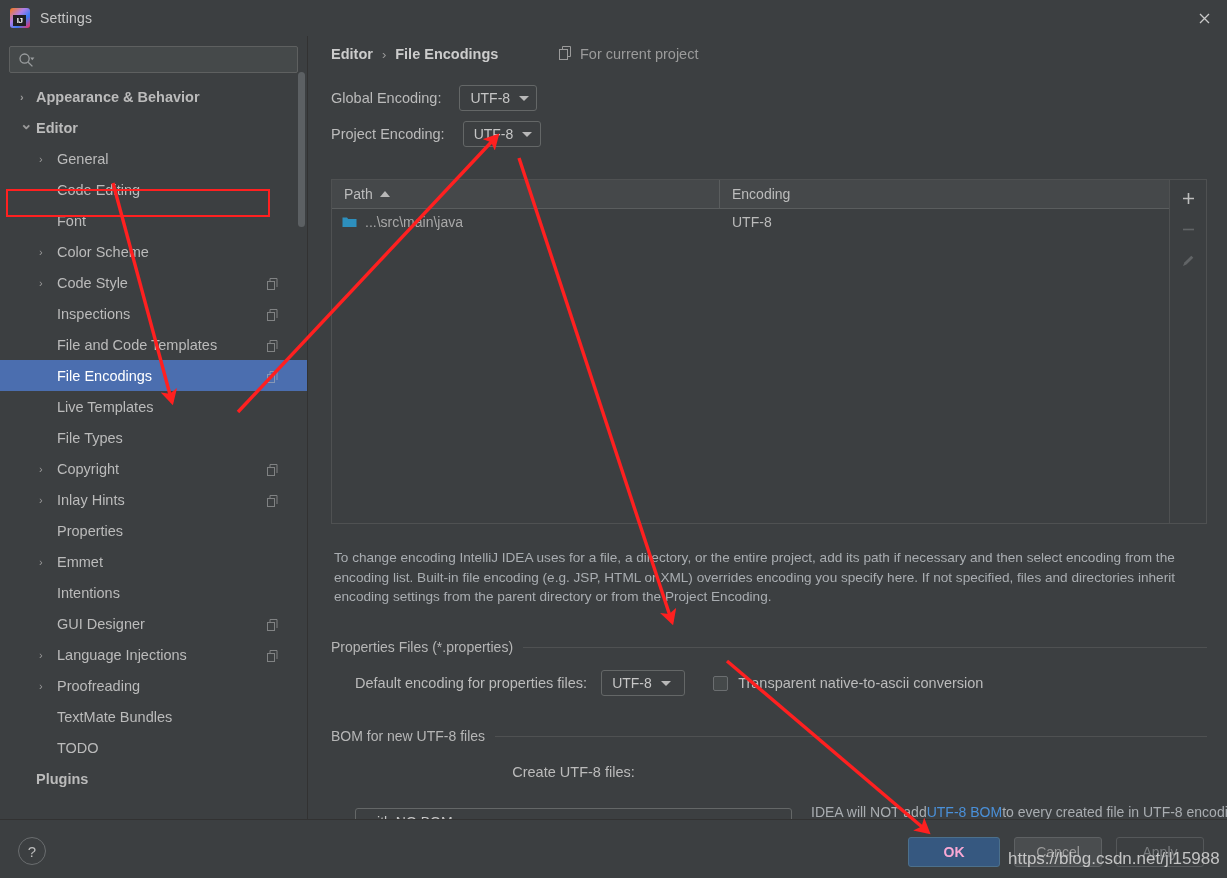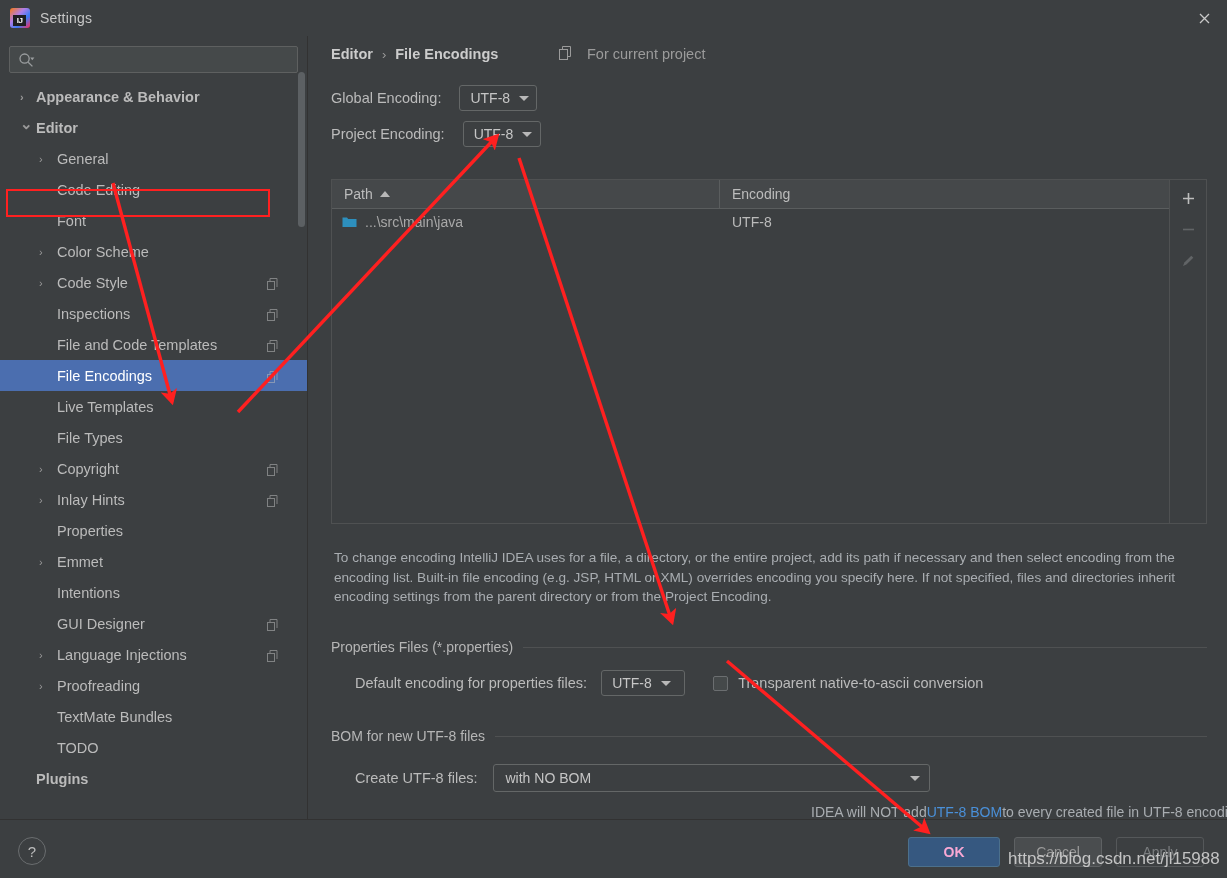--- a/index.html
+++ b/index.html
@@ -111,21 +111,21 @@
   }
   .breadcrumb {
     position: absolute; left: 22px; top: 10px;
     display: flex; align-items: center; gap: 9px;
     font-size: 14.5px;
   }
   .bc-part { font-weight: bold; color: #cccccc; }
   .bc-sep { color: #9b9b9b; font-size: 13px; }
   .for-proj {
     position: absolute; left: 250px; top: 10px;
-    display: flex; gap: 14px;
+    display: flex; gap: 7px;
     color: #9b9b9b; font-size: 14.5px;
   }
 
   .row-field {
     position: absolute; display: flex; align-items: center;
   }
   .fld-label { font-size: 14.5px; color: #bbbbbb; }
   .combo {
     height: 26px; border: 1px solid #646767; border-radius: 3px;
     background: #3c3f41;
@@ -503,21 +503,21 @@
       <span style="display:inline-flex; align-items:center; gap:10px; margin-left:14px;">
         <span class="checkbox"></span>
         <span class="fld-label">Transparent native-to-ascii conversion</span>
       </span>
     </div>
 
     <div class="group" style="top:692px;">
       <span>BOM for new UTF-8 files</span>
       <span class="gline"></span>
     </div>
-    <div class="row-field" style="left:46px; top:728px; gap:16px;">
+    <div class="row-field" style="left:46px; top:728px; gap:28px;flex-direction:column;">
       <span class="fld-label">Create UTF-8 files:</span>
       <span class="combo-wide">
         <span>with NO BOM</span>
         <span class="tri-down"></span>
       </span>
     </div>
     <div class="note">
       <span>IDEA will NOT add </span>
       <a href="#">UTF-8 BOM</a>
       <span> to every created file in UTF-8 encoding</span>

